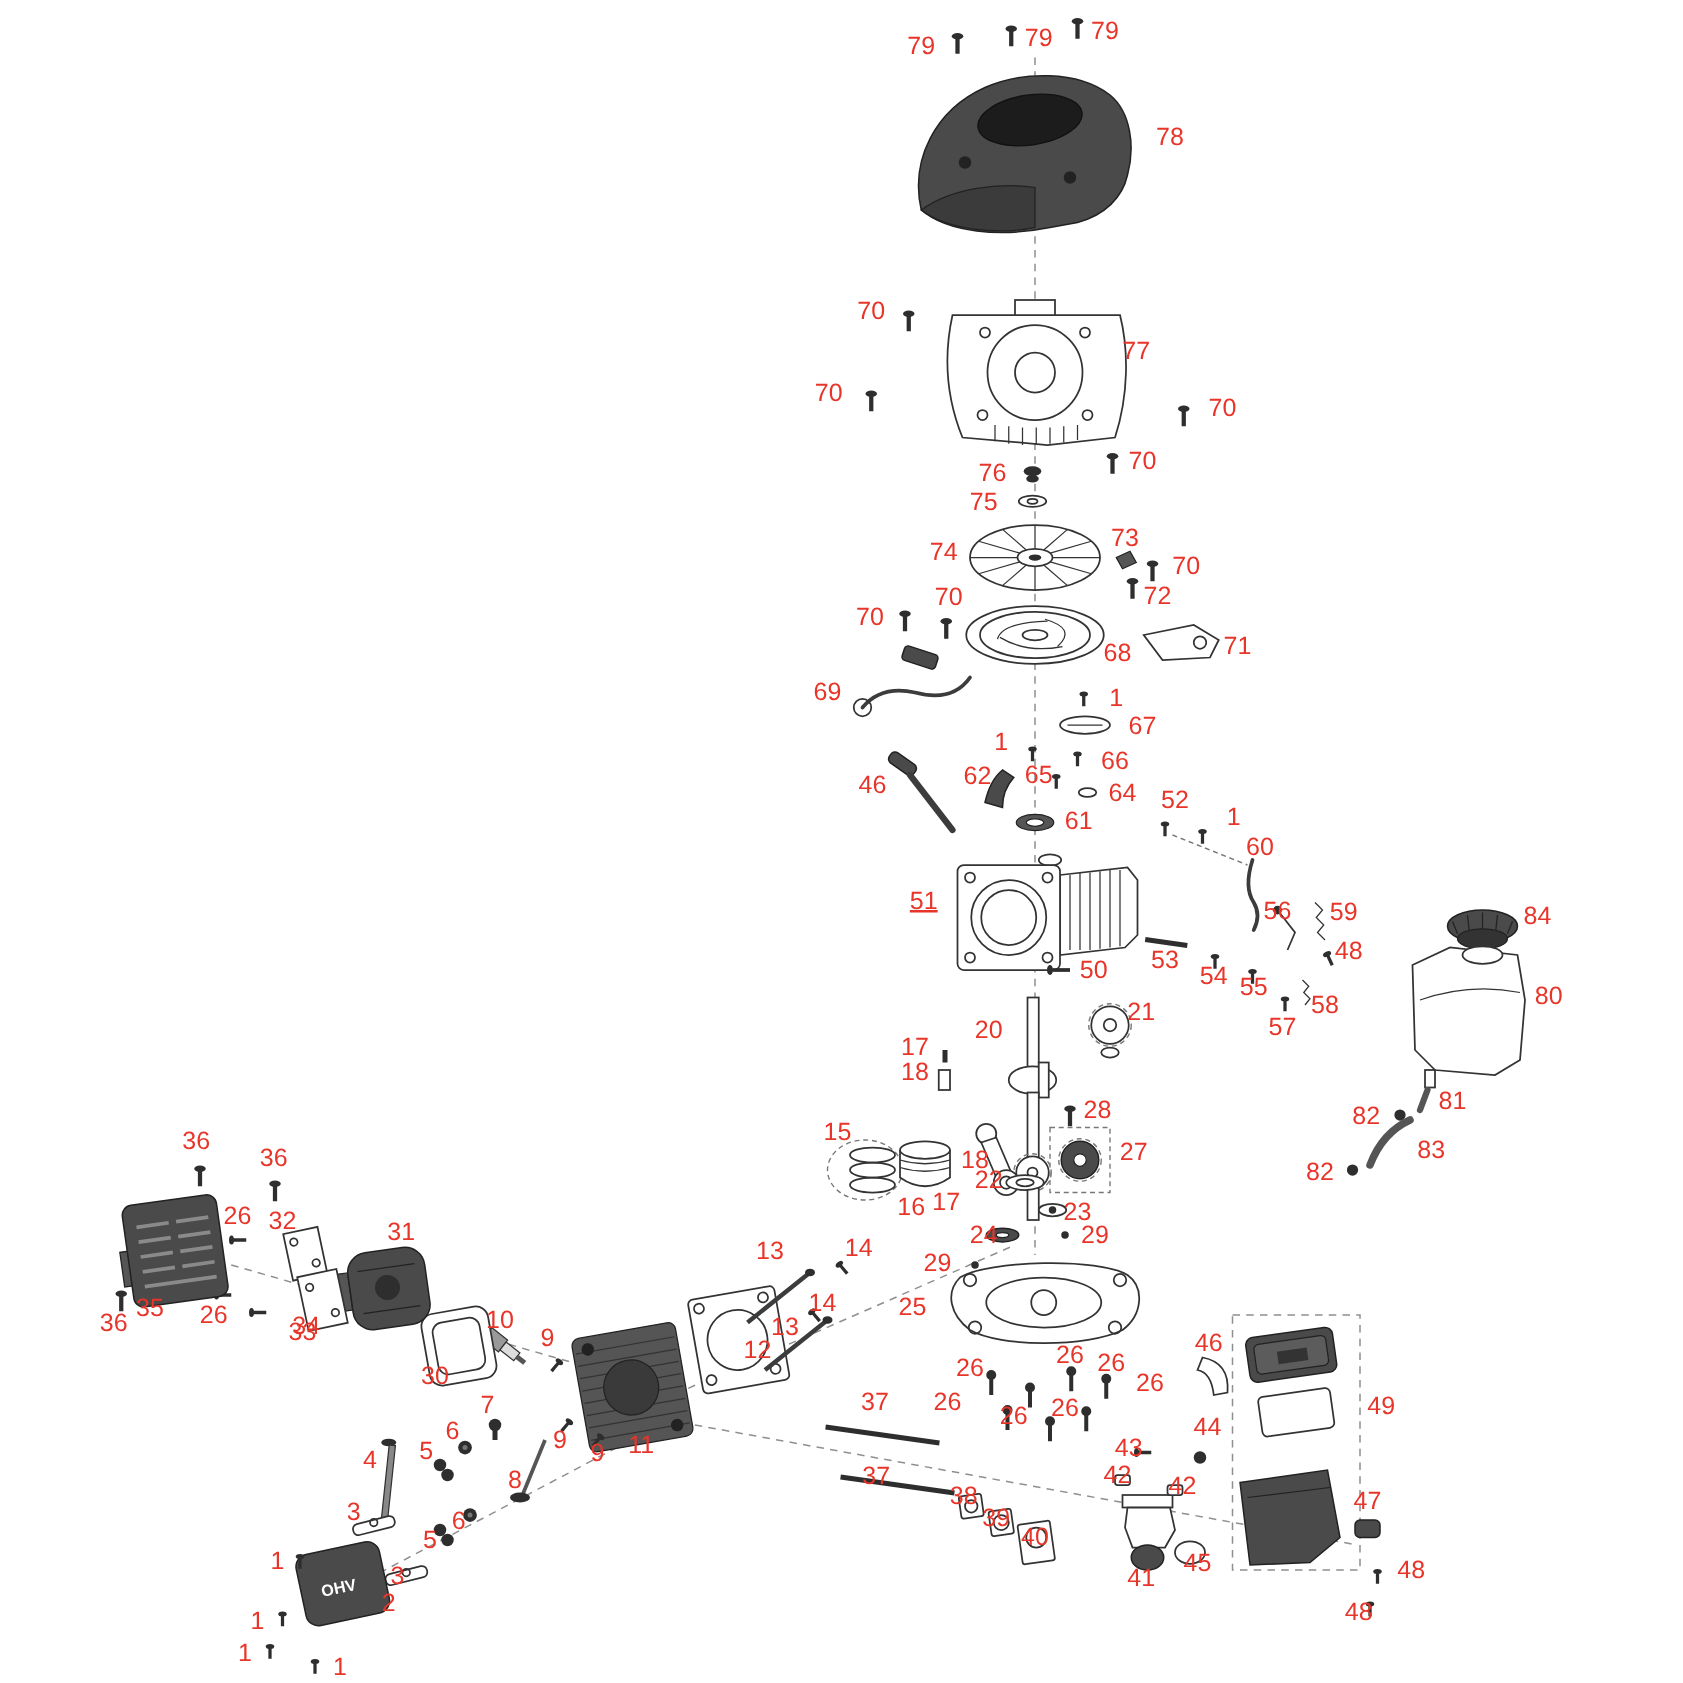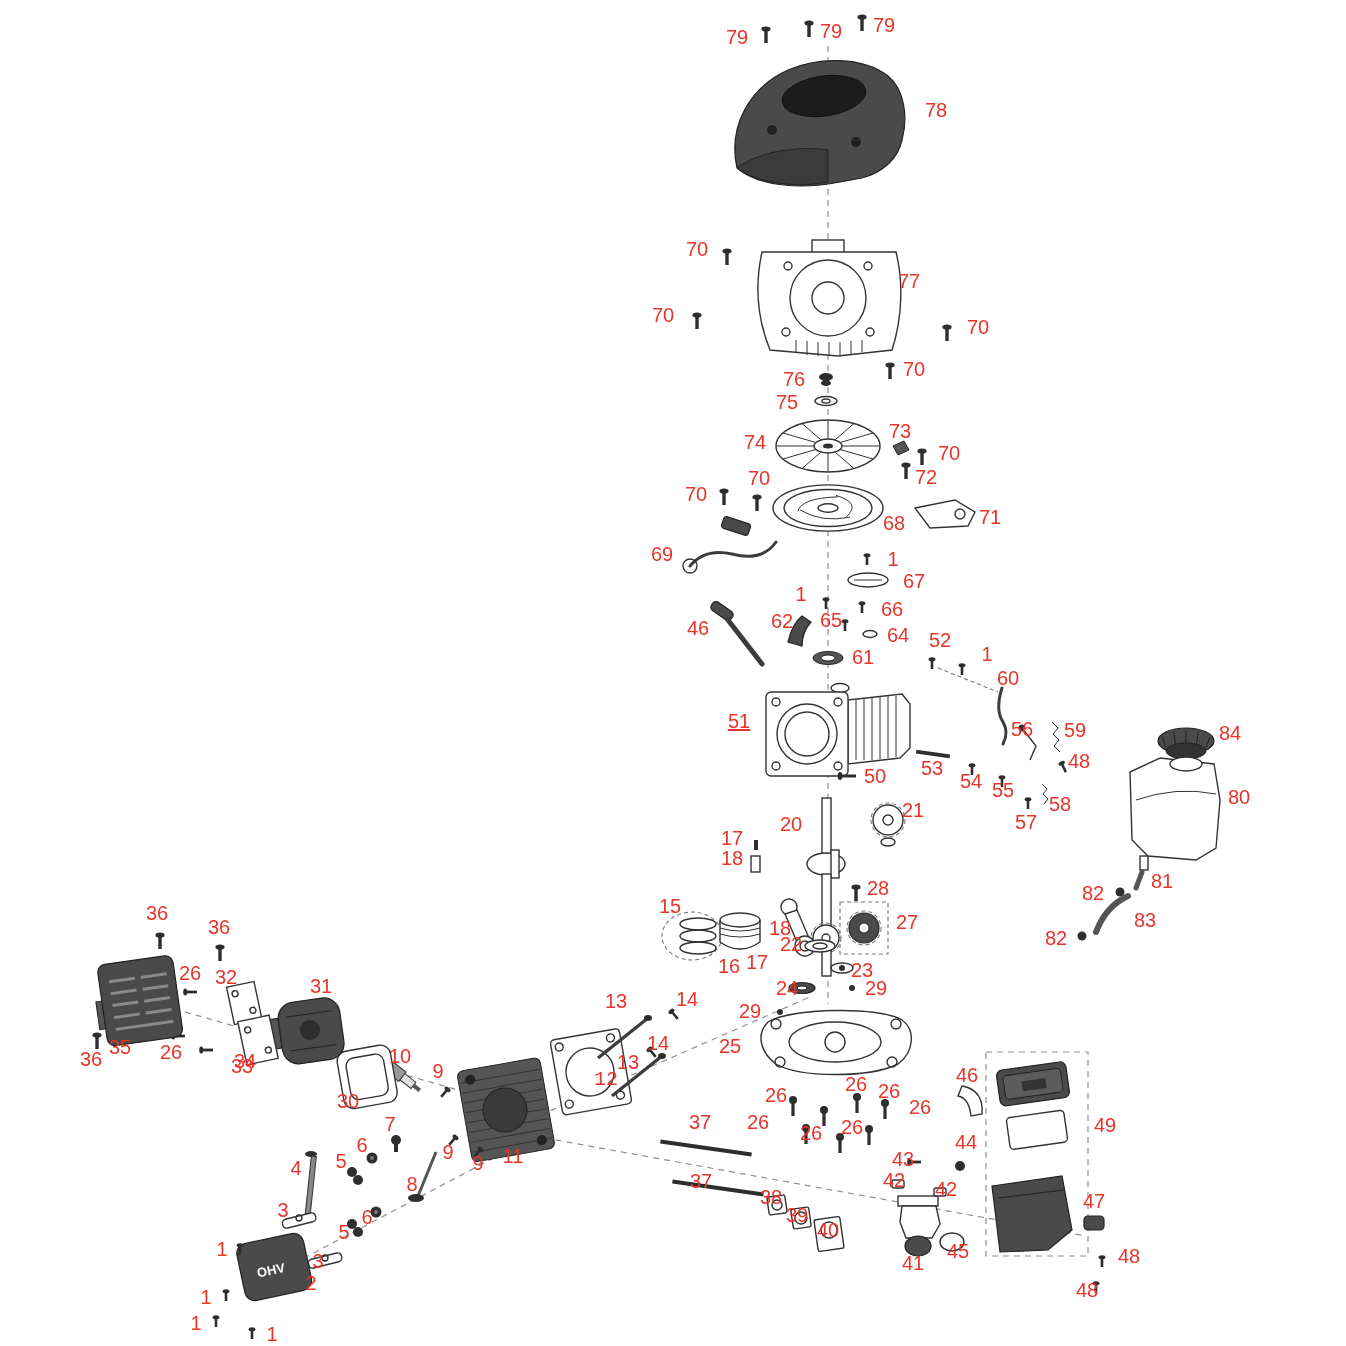--- a/index.html
+++ b/index.html
@@ -627,21 +627,21 @@
       <span class="callout" style="left: 321px; top: 986px;">31</span>
       <span class="callout" style="left: 730px; top: 1046px;">25</span>
       <span class="callout" style="left: 120px; top: 1047px;">35</span>
       <span class="callout" style="left: 91px; top: 1059px;">36</span>
       <span class="callout" style="left: 171px; top: 1052px;">26</span>
       <span class="callout" style="left: 209px; top: 1061px; margin-left: 36px;">34</span>
       <span class="callout" style="left: 242px; top: 1066px;">33</span>
       <span class="callout" style="left: 400px; top: 1056px;">10</span>
       <span class="callout" style="left: 348px; top: 1101px;">30</span>
       <span class="callout" style="left: 438px; top: 1071px;">9</span>
-      <span class="callout" style="left: 606px; top: 1080px; font-family: Liberation Mono, monospace;">12</span>
+      <span class="callout" style="left: 606px; top: 1080px;">12</span>
       <span class="callout" style="left: 616px; top: 1001px;">13</span>
       <span class="callout" style="left: 687px; top: 999px;">14</span>
       <span class="callout" style="left: 628px; top: 1062px;">13</span>
       <span class="callout" style="left: 658px; top: 1043px;">14</span>
       <span class="callout" style="left: 776px; top: 1095px;">26</span>
       <span class="callout" style="left: 856px; top: 1084px;">26</span>
       <span class="callout" style="left: 889px; top: 1091px;">26</span>
       <span class="callout" style="left: 920px; top: 1107px;">26</span>
       <span class="callout" style="left: 758px; top: 1122px;">26</span>
       <span class="callout" style="left: 811px; top: 1133px;">26</span>

